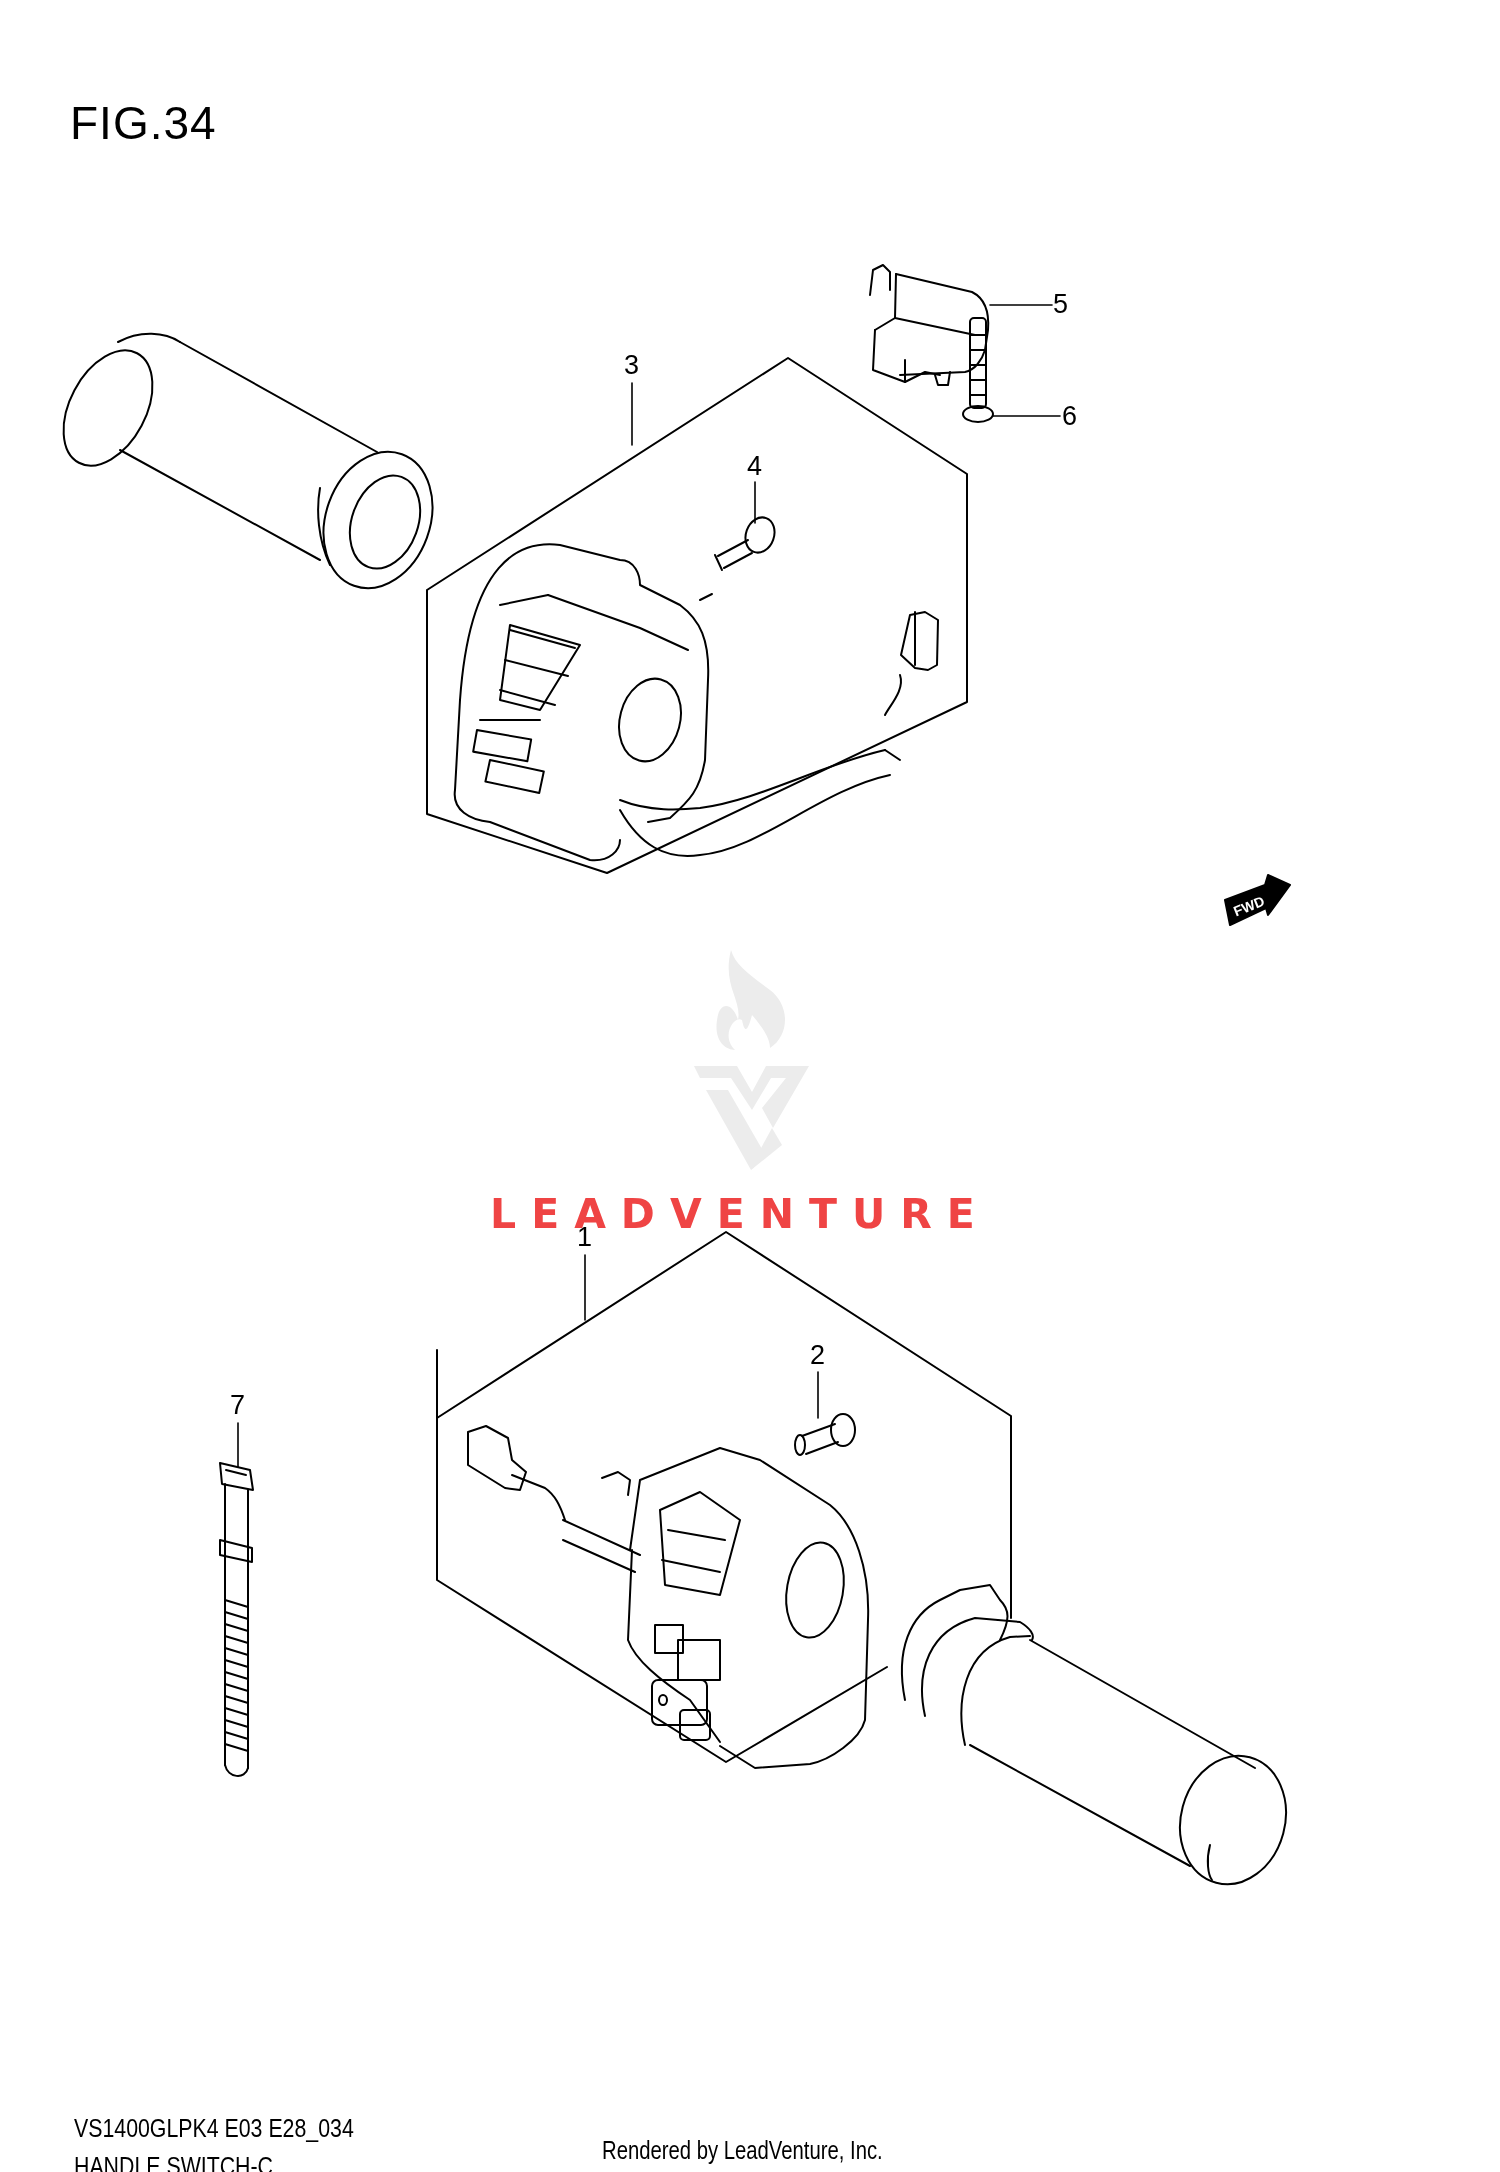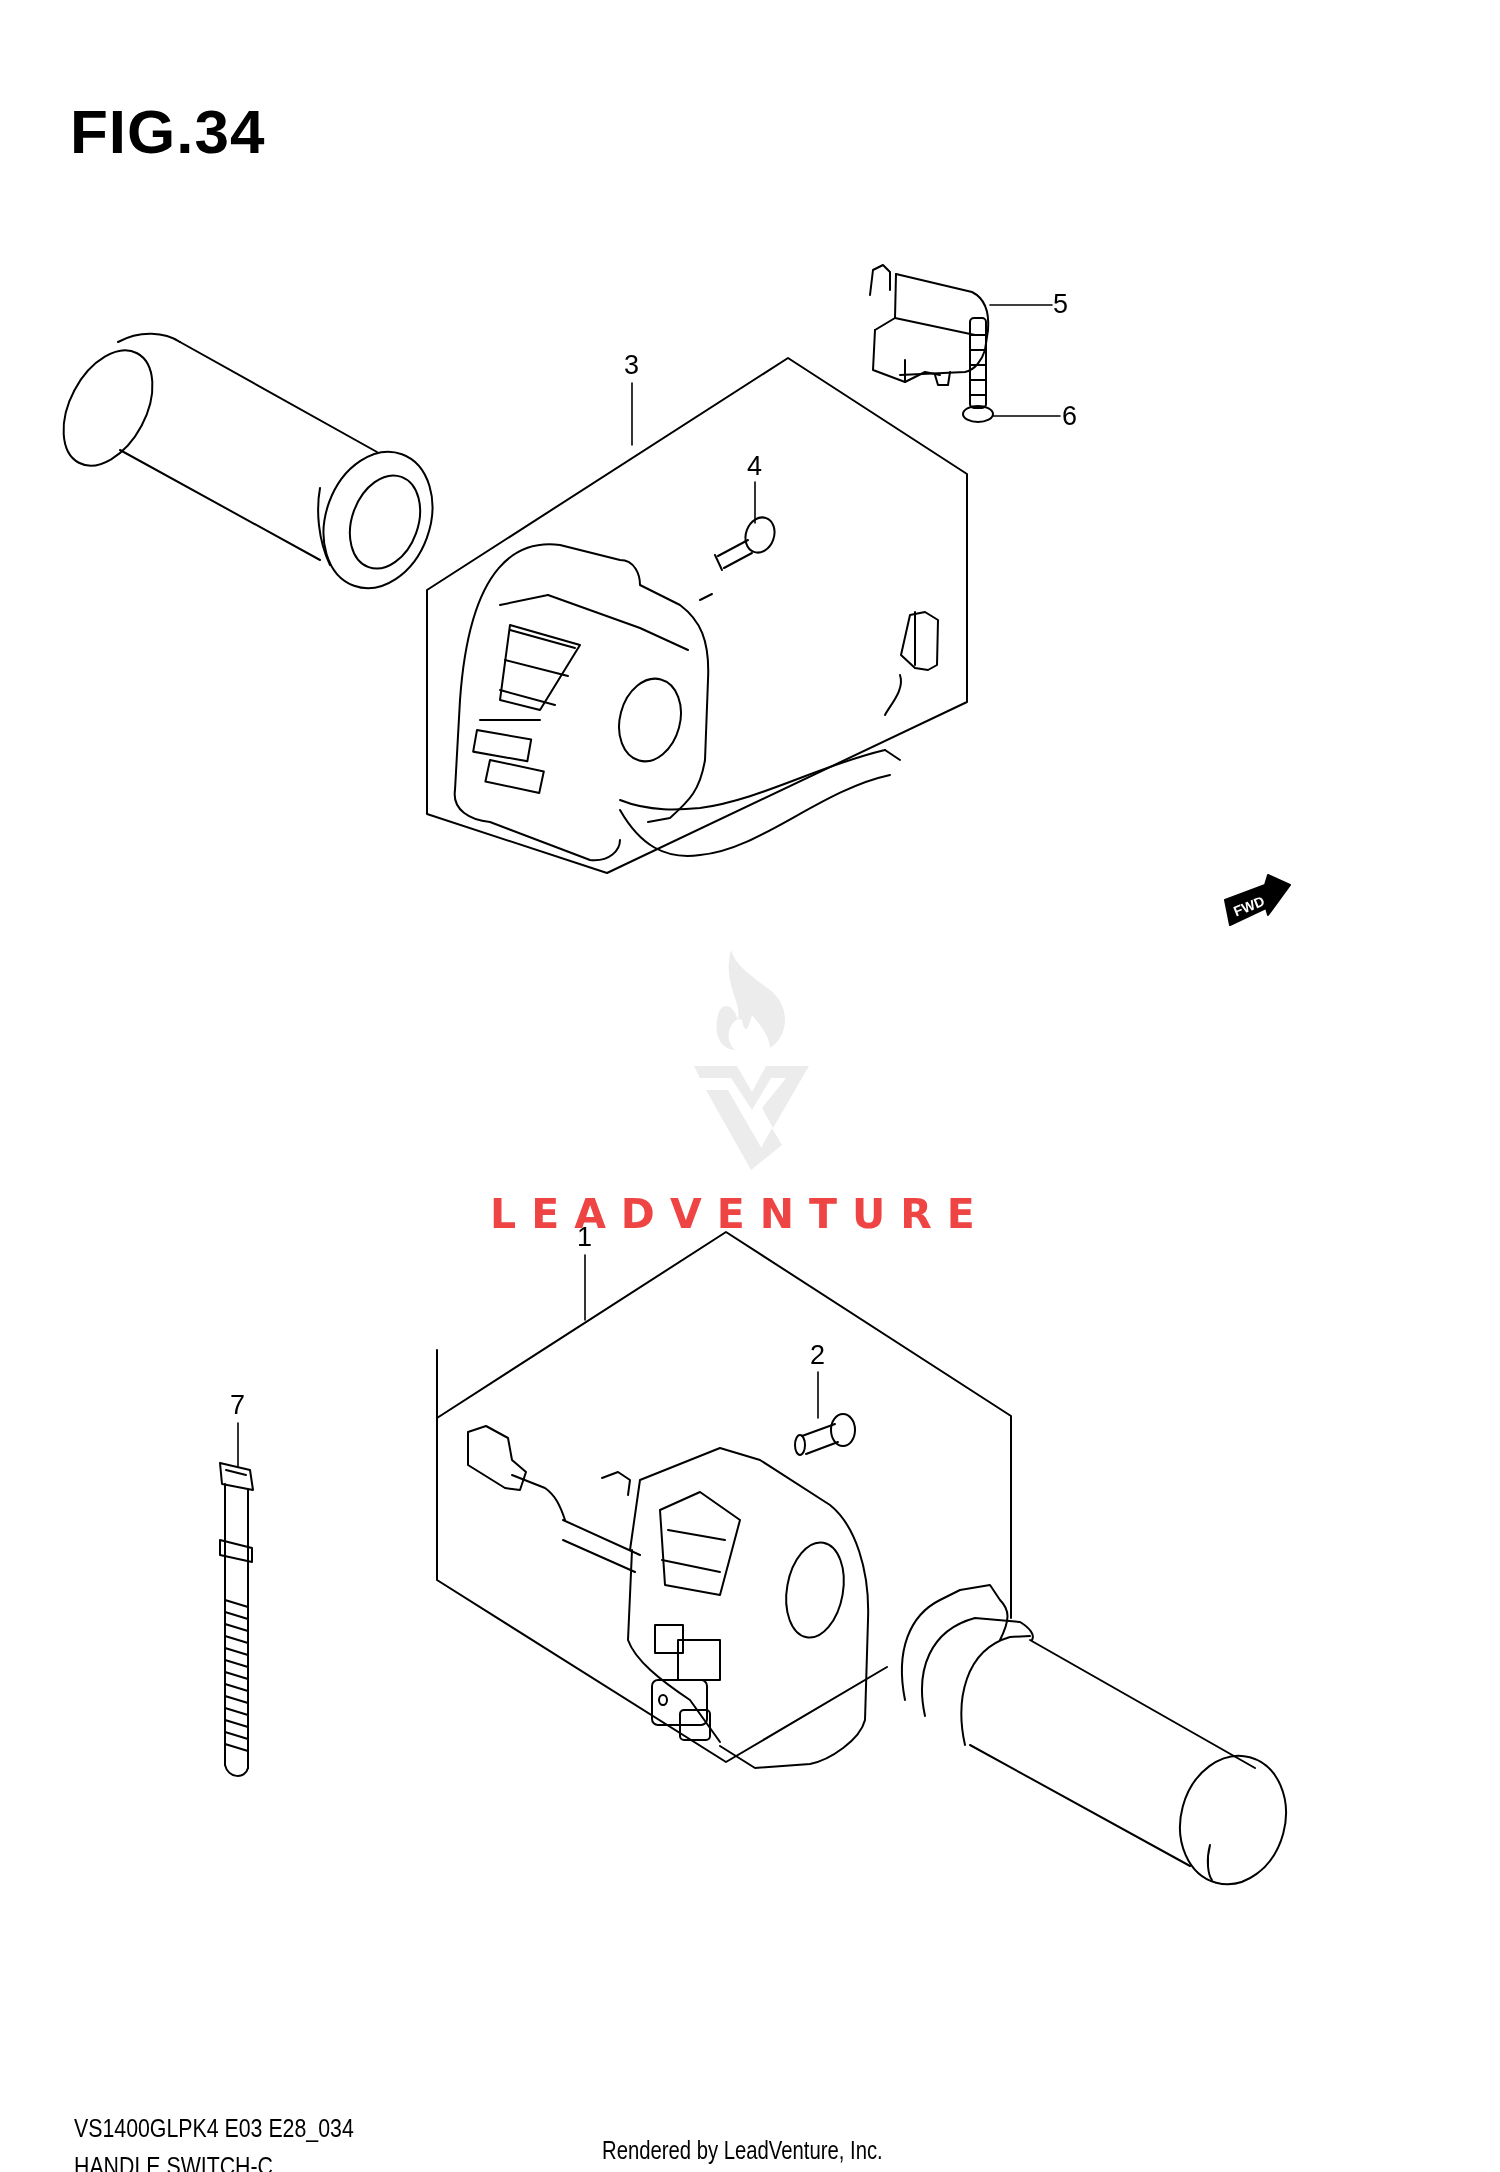--- a/index.html
+++ b/index.html
@@ -1,17 +1,17 @@
 <!DOCTYPE html>
 <html><head>
 <meta charset="utf-8">
 <style>
   html,body{margin:0;padding:0;background:#ffffff;}
   body{width:1500px;height:2172px;position:relative;overflow:hidden;font-family:"Liberation Sans",sans-serif;}
-  .fig-title{position:absolute;left:70px;top:96px;font-size:62px;font-weight:bold;color:#000;letter-spacing:1px;font-family:"Liberation Sans",sans-serif;}
+  .fig-title{position:absolute;left:70px;top:96px;font-size:46px;font-weight:normal;color:#000;letter-spacing:1px;font-family:"Liberation Sans",sans-serif;}
   svg.diagram{position:absolute;left:0;top:0;}
   .callout{position:absolute;font-size:27px;color:#000;font-family:"Liberation Sans Narrow","Liberation Sans",sans-serif;line-height:1;}
   .footer-code{position:absolute;left:74px;top:2113px;font-size:26px;color:#000;transform:scaleX(0.82);transform-origin:left top;font-family:"Liberation Sans",sans-serif;}
   .footer-name{position:absolute;left:74px;top:2151px;font-size:26px;color:#000;transform:scaleX(0.82);transform-origin:left top;font-family:"Liberation Sans",sans-serif;}
   .rendered-by{position:absolute;left:602px;top:2135px;font-size:26px;color:#000;transform:scaleX(0.78);transform-origin:left top;font-family:"Liberation Sans",sans-serif;}
   .wm-text{position:absolute;left:490px;top:1190px;font-size:41px;letter-spacing:15px;color:#ef4444;font-weight:bold;font-family:"DejaVu Sans",sans-serif;}
 </style>
 </head>
 <body>
 

